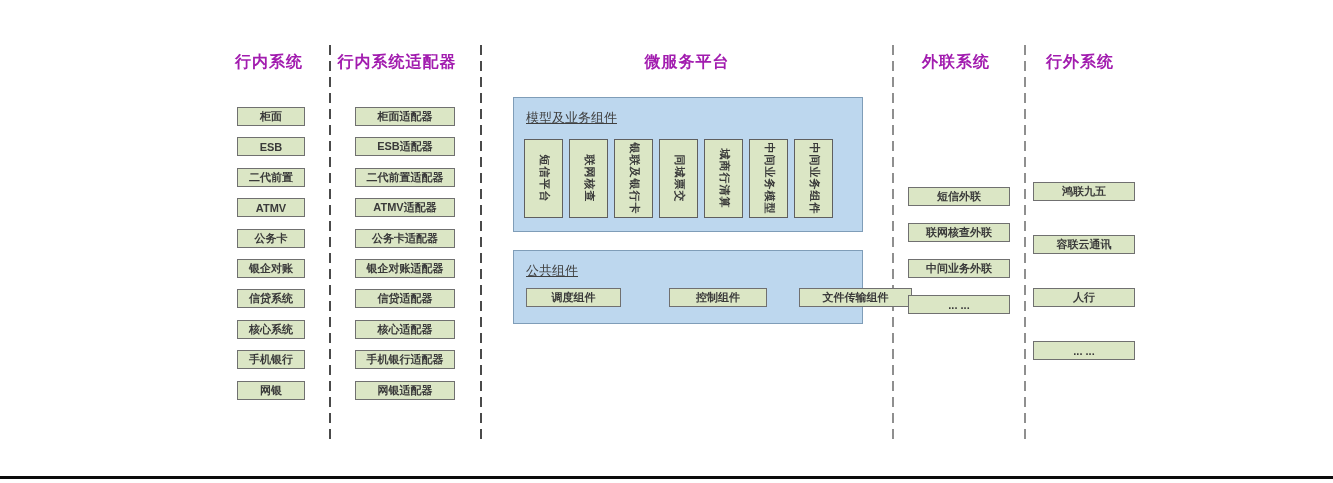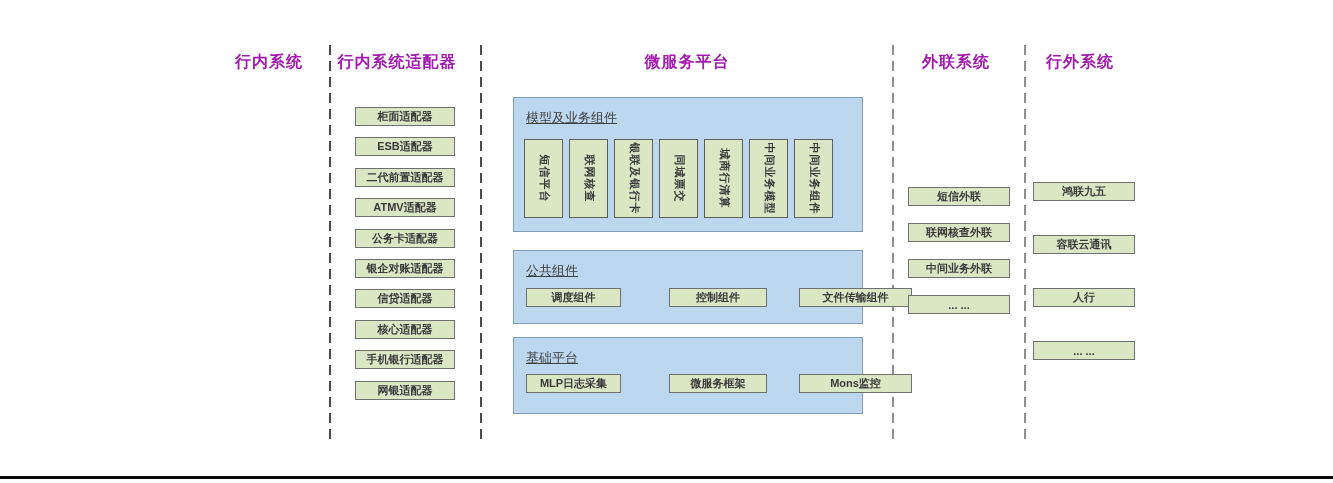--- a/index.html
+++ b/index.html
@@ -140,20 +140,33 @@
   <div class="col-title t2">行内系统适配器</div>
   <div class="col-title t3">微服务平台</div>
   <div class="col-title t4">外联系统</div>
   <div class="col-title t5">行外系统</div>
 
   <div class="vdash d1"></div>
   <div class="vdash d2"></div>
   <div class="vdash d3"></div>
   <div class="vdash d4"></div>
 
+  <div class="vlist-col col1">
+
+  <div class="gbox">柜面</div>
+      <div class="gbox">ESB</div>
+      <div class="gbox">二代前置</div>
+      <div class="gbox">ATMV</div>
+      <div class="gbox">公务卡</div>
+      <div class="gbox">银企对账</div>
+      <div class="gbox">信贷系统</div>
+      <div class="gbox">核心系统</div>
+      <div class="gbox">手机银行</div>
+      <div class="gbox">网银</div>
+    </div>
 
   <div class="vlist-col col2">
 
   <div class="gbox">柜面适配器</div>
       <div class="gbox">ESB适配器</div>
       <div class="gbox">二代前置适配器</div>
       <div class="gbox">ATMV适配器</div>
       <div class="gbox">公务卡适配器</div>
       <div class="gbox">银企对账适配器</div>
       <div class="gbox">信贷适配器</div>
@@ -193,29 +206,20 @@
   <div class="panel p2">
     <div class="panel-title">公共组件</div>
     <div class="hrow">
 
     <div class="gbox">调度组件</div>
         <div class="gbox">控制组件</div>
         <div class="gbox">文件传输组件</div>
       </div>
   </div>
 
-  <div class="panel p3">
-    <div class="panel-title">基础平台</div>
-    <div class="hrow">
-
-    <div class="gbox">MLP日志采集</div>
-        <div class="gbox">微服务框架</div>
-        <div class="gbox">Mons监控</div>
-      </div>
-  </div>
 
   <div class="vlist-col col4">
 
   <div class="gbox">短信外联</div>
       <div class="gbox">联网核查外联</div>
       <div class="gbox">中间业务外联</div>
       <div class="gbox">... ...</div>
     </div>
 
   <div class="vlist-col col5">

